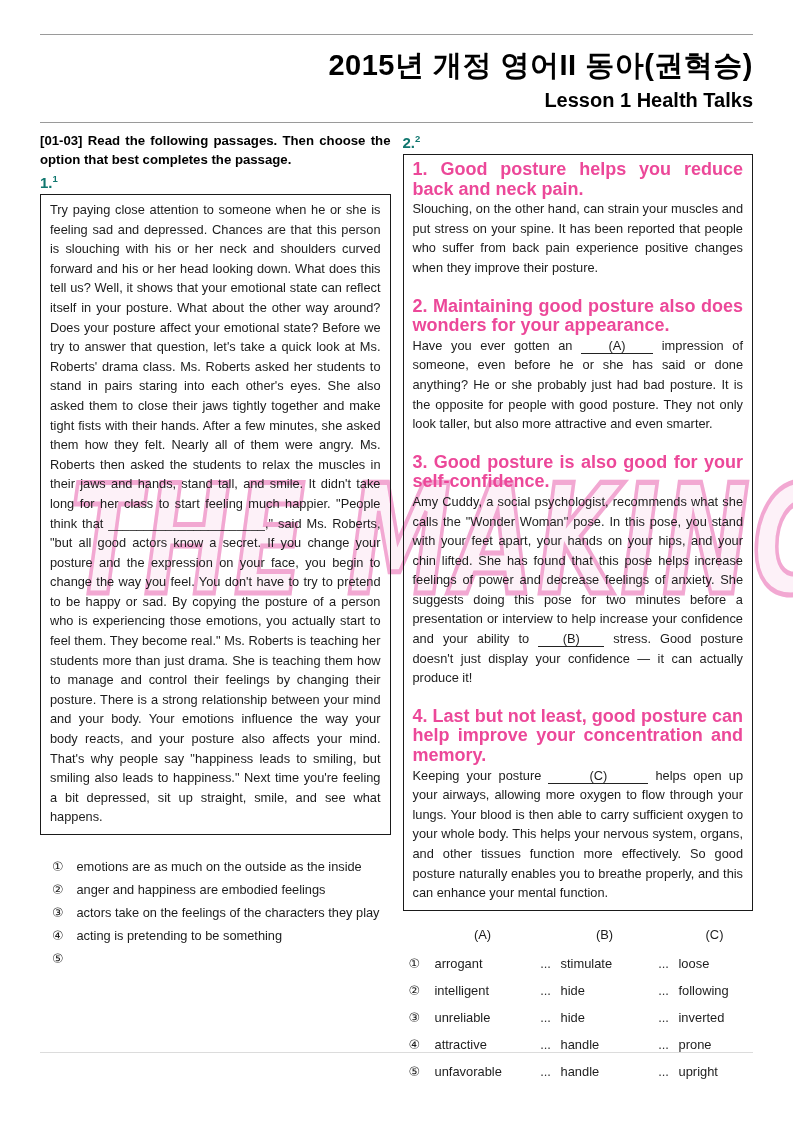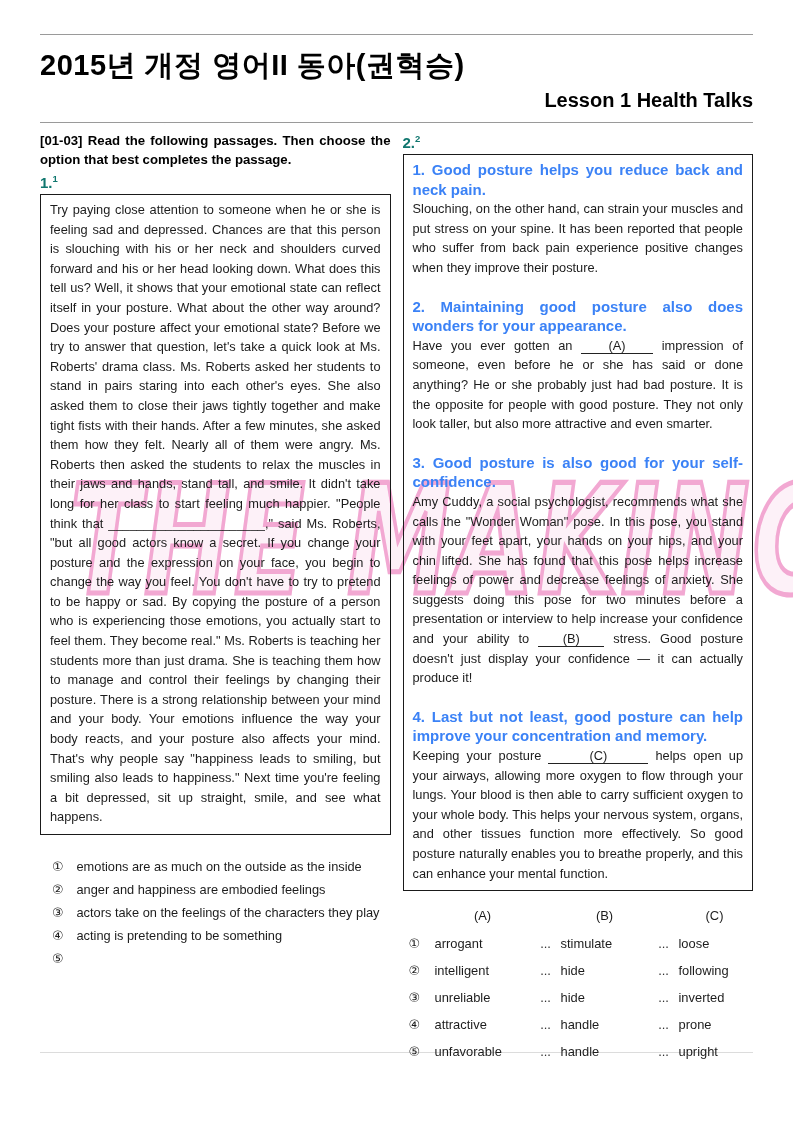--- a/index.html
+++ b/index.html
@@ -17,35 +17,35 @@
     font-size:104px; letter-spacing:3px; white-space:nowrap;
     color:rgba(251,223,240,0.45);
     -webkit-text-stroke:3.5px var(--wm-color,#f2a8d2);
     transform:scaleY(1.45); transform-origin:top left;
     pointer-events:none;
   }
   .content { position:relative; z-index:1; padding:0 40px; }
   .rule-top { border-top:1px solid #9a9a9a; margin-top:34px; }
   .rule-mid { border-top:1px solid #9a9a9a; margin-top:7px; }
   .title {
-    font-size:29px; font-weight:bold; text-align:left;
+    font-size:29px; font-weight:bold; text-align:right;
     margin-top:11px; letter-spacing:0.5px; color:#000;
   }
   .subtitle { font-size:20px; font-weight:bold; text-align:right; margin:3px 0 10px; color:#000; }
   .columns { display:flex; gap:12px; margin-top:8px; }
   .col { width:360px; }
   .instructions {
     font-weight:bold; font-size:13.2px; line-height:19px;
     text-align:justify; color:#000; margin-bottom:4px;
   }
   .qlabel { font-weight:bold; font-size:15px; color:#0f766e; margin:2px 0 3px; }
   .qlabel sup { font-size:9.5px; }
   .pbox { border:1.6px solid #1a1a1a; padding:5px 9px 7px; background:transparent; }
   .ptext, .sbody { font-size:12.8px; line-height:19.6px; text-align:justify; }
-  .stitle { font-size:15px; line-height:19.6px; font-weight:bold; color:#3b82f6; text-align:justify; }
+  .stitle { font-size:18px; line-height:19.6px; font-weight:bold; color:#ec4899; text-align:justify; }
   .section + .section { margin-top:19px; }
   .blank {
     display:inline-block; min-width:68px; text-align:center;
     border-bottom:1.3px solid #222; line-height:14px; padding:0 4px;
   }
   .options { margin-top:20px; padding-left:12px; }
   .option-row { display:flex; gap:13px; font-size:12.8px; line-height:23px; }
   .option-num { flex:0 0 auto; }
   .anstable { margin-top:13px; padding-left:6px; font-size:12.9px; }
   .thead, .trow {

